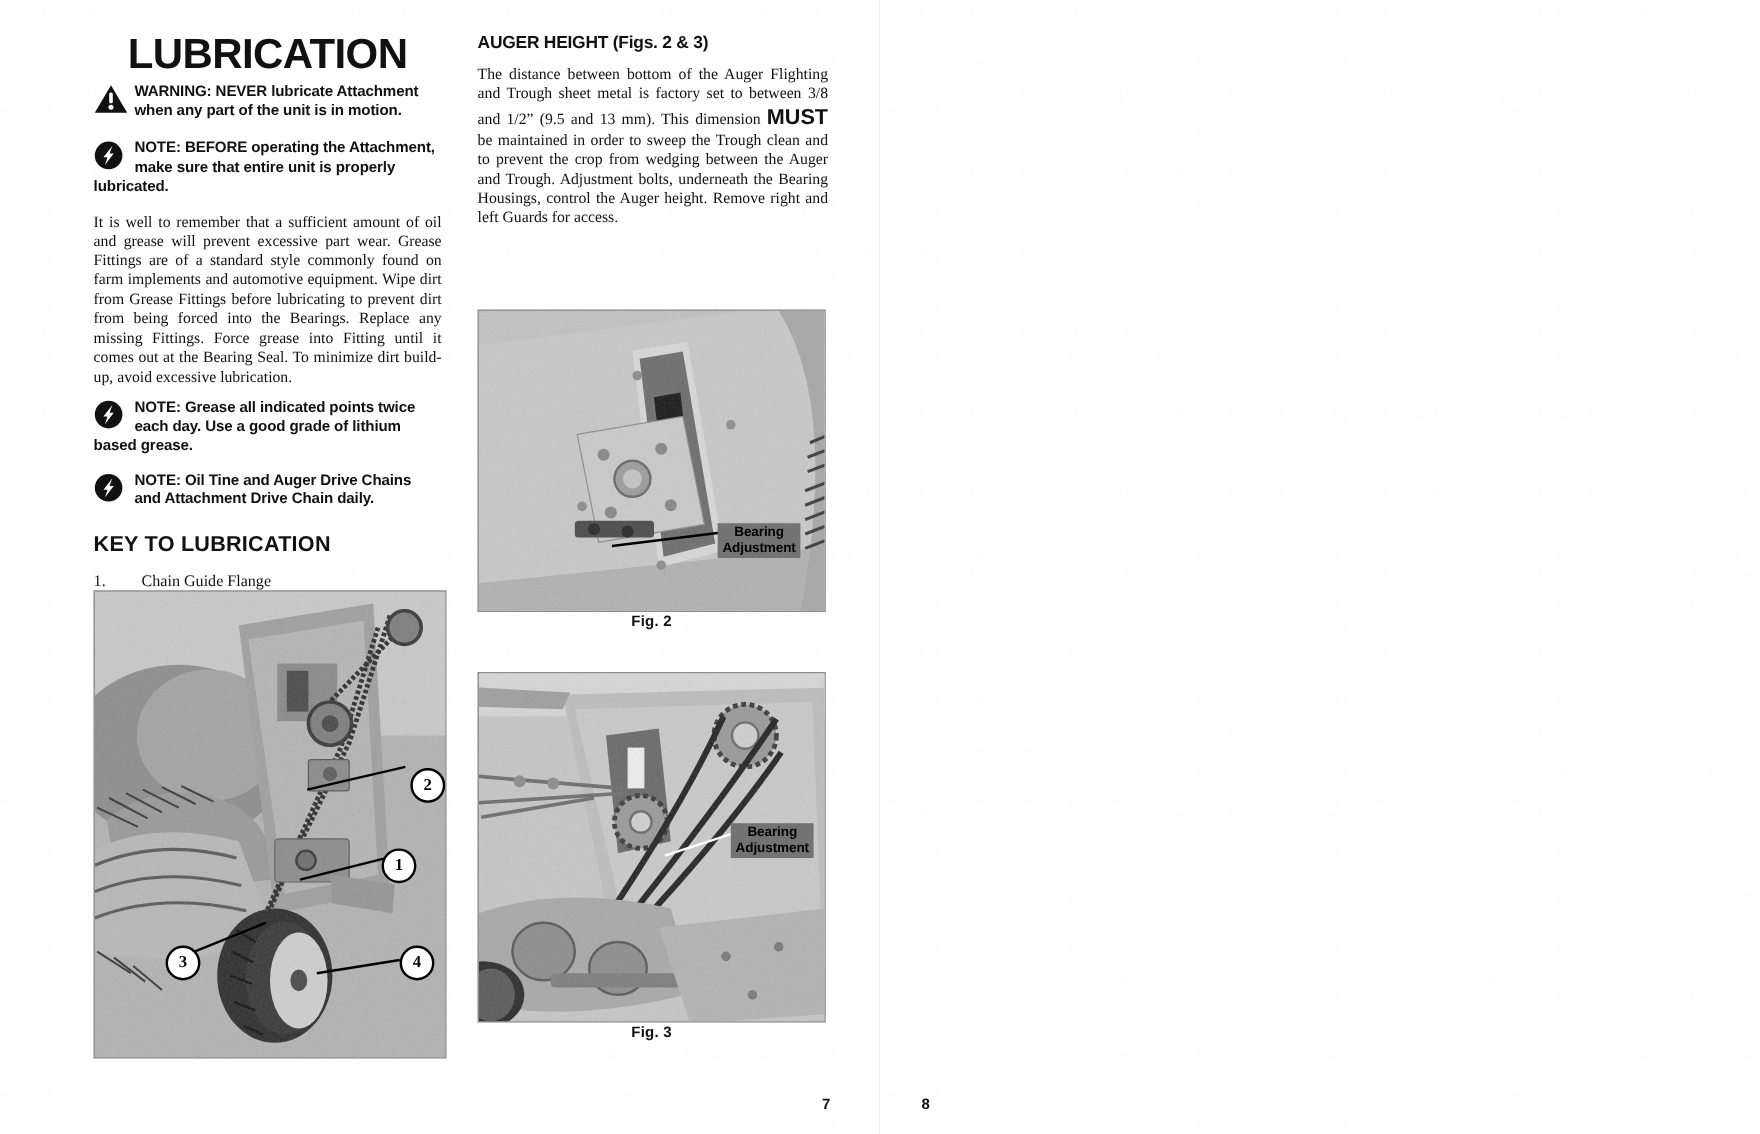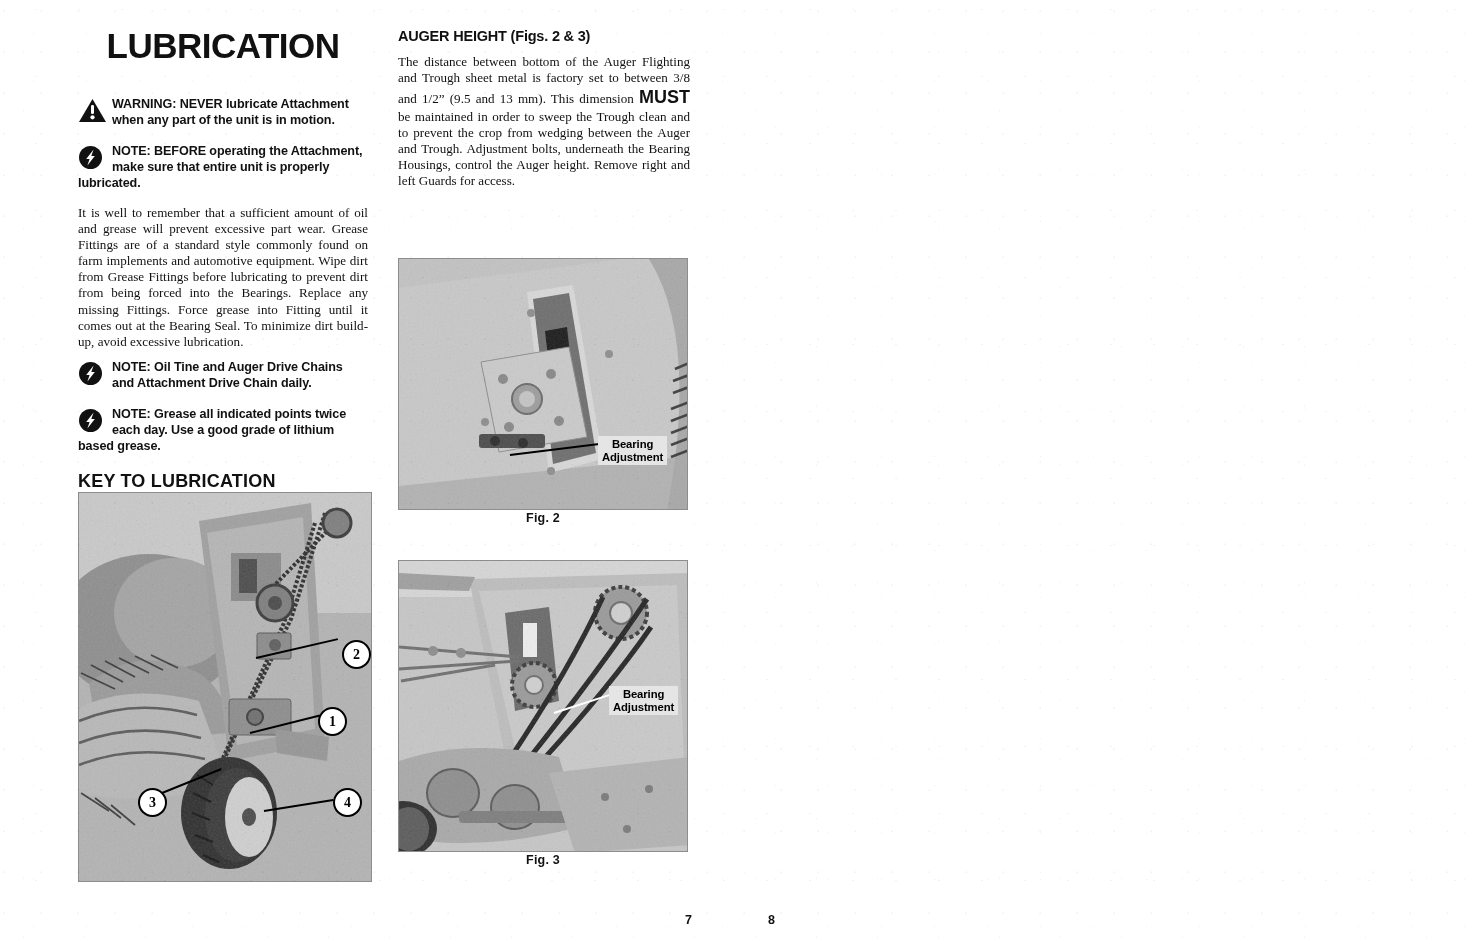--- a/index.html
+++ b/index.html
@@ -24,21 +24,21 @@
   .col{position:absolute;}
   .lcol1{left:78px;top:28px;width:290px;}
   .lcol2{left:398px;top:28px;width:292px;}
 
   
   h1.section{
     font-family:"Liberation Sans", sans-serif;
     font-weight:bold;
     font-size:35px;
     letter-spacing:-0.5px;
-    margin:0 0 34px 0;
+    margin:0 0 6px 0;
     line-height:1;
     text-align:center;
   }
   h2.sub{
     font-family:"Liberation Sans", sans-serif;
     font-weight:bold;
     font-size:14.5px;
     margin:0 0 10px 0;
     letter-spacing:-0.2px;
   }
@@ -105,21 +105,21 @@
     font-weight:bold;
     font-size:12.5px;
     text-align:center;
     margin-top:1px;
     letter-spacing:0.2px;
   }
 
   
   .plabel{
     position:absolute;
-    background:#e5e5e5;
+    background:#737373;
     color:#000;
     font-family:"Liberation Sans", sans-serif;
     font-weight:bold;
     font-size:11.3px;
     line-height:1.12;
     padding:2px 4px;
     text-align:center;
     white-space:pre-line;
     z-index:6;
     letter-spacing:-0.1px;
@@ -218,31 +218,31 @@
 
       <p class="body">It is well to remember that a sufficient amount of oil and grease will prevent excessive part wear. Grease Fittings are of a standard style commonly found on farm implements and automotive equipment. Wipe dirt from Grease Fittings before lubricating to prevent dirt from being forced into the Bearings. Replace any missing Fittings. Force grease into Fitting until it comes out at the Bearing Seal. To minimize dirt build-up, avoid excessive lubrication.</p>
 
       <div class="notice">
         <span class="ico note">
           <svg width="29" height="25" viewBox="0 0 29 25">
             <circle cx="12.5" cy="12.5" r="11.5" fill="#111"></circle>
             <path d="M15.6 4.6 L8.2 14.1 L11.6 14.1 L9.4 20.6 L16.8 11.0 L13.3 11.0 Z" fill="#fff"></path>
           </svg>
         </span>
-        <span class="ntext">NOTE: Oil Tine and Auger Drive Chains and Attachment Drive Chain daily.</span>
+        <span class="ntext">NOTE: Grease all indicated points twice each day. Use a good grade of lithium based grease.</span>
       </div>
 
       <div class="notice">
         <span class="ico note">
           <svg width="29" height="25" viewBox="0 0 29 25">
             <circle cx="12.5" cy="12.5" r="11.5" fill="#111"></circle>
             <path d="M15.6 4.6 L8.2 14.1 L11.6 14.1 L9.4 20.6 L16.8 11.0 L13.3 11.0 Z" fill="#fff"></path>
           </svg>
         </span>
-        <span class="ntext">NOTE: Grease all indicated points twice each day. Use a good grade of lithium based grease.</span>
+        <span class="ntext">NOTE: Oil Tine and Auger Drive Chains and Attachment Drive Chain daily.</span>
       </div>
 
       <h4 class="center-head">KEY TO LUBRICATION</h4>
 
       <ul class="keylist">
         <li>
           <span class="num">1.</span>
           <span class="lbl">Chain Guide Flange</span>
         </li>
         <li>

